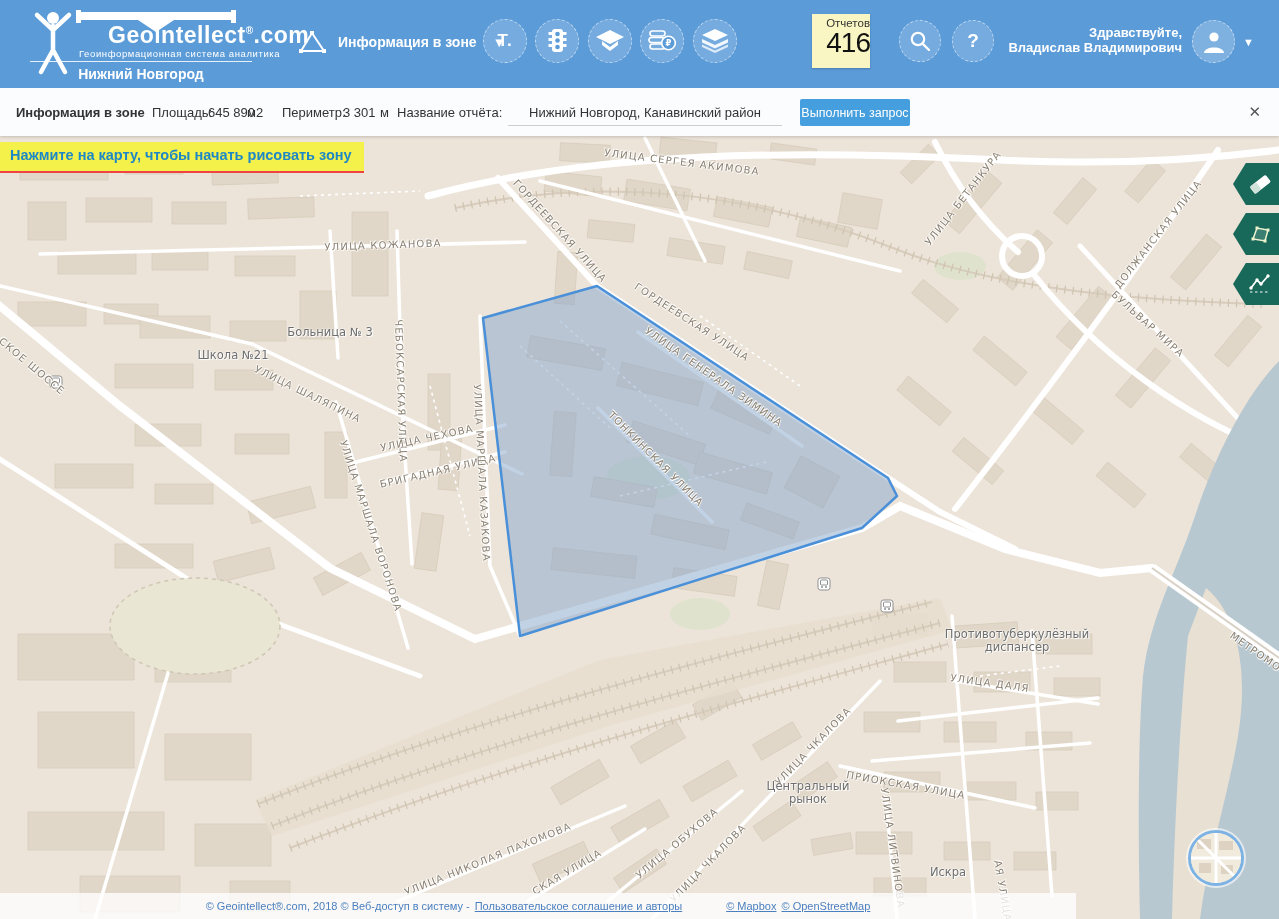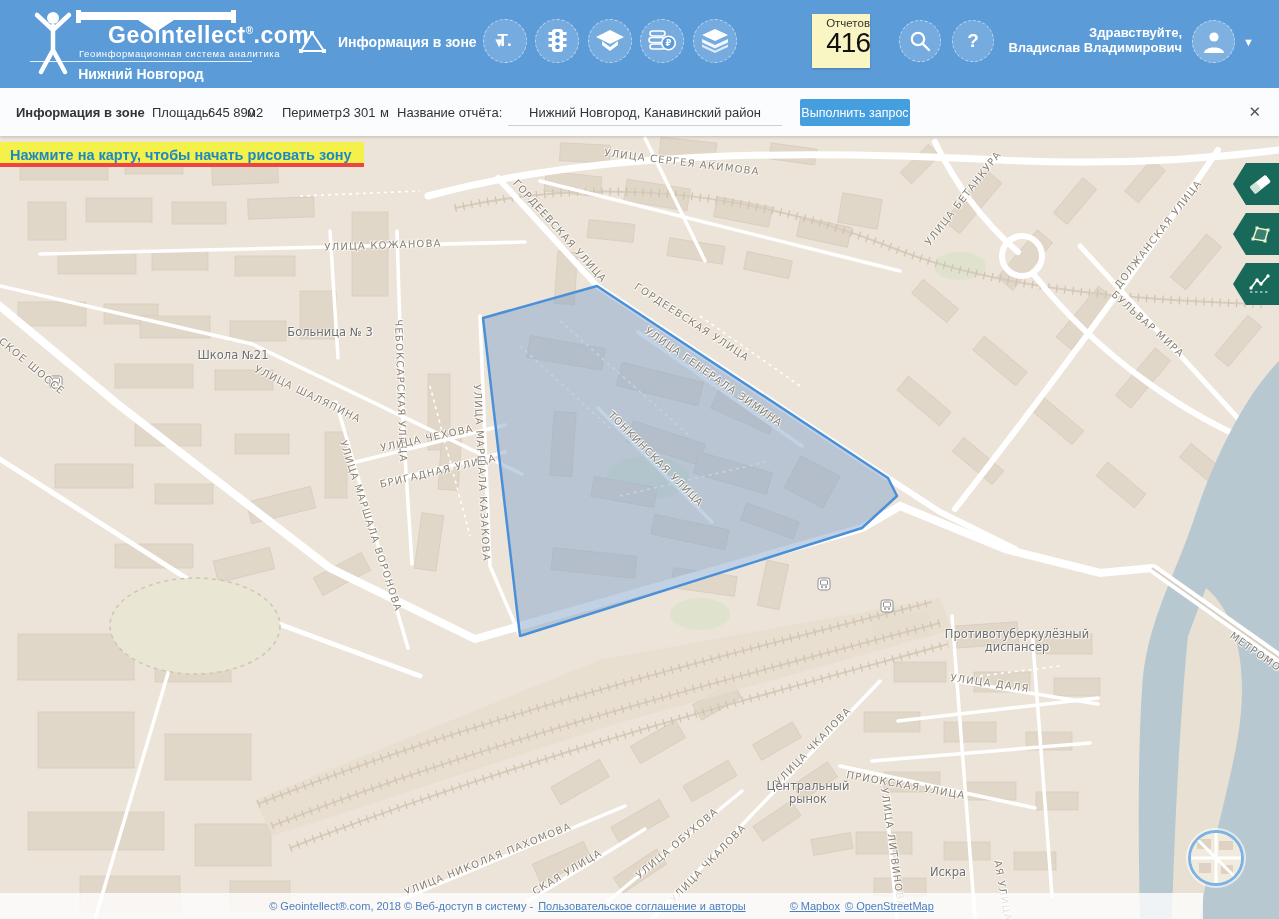--- a/index.html
+++ b/index.html
@@ -54,38 +54,38 @@
     font-family:"Liberation Sans",sans-serif;}
   .run-btn{position:absolute;left:800px;top:11px;width:110px;height:27px;background:var(--accent,#4da0dd);
     color:#fff;border:none;font-size:12.5px;font-family:"Liberation Sans",sans-serif;cursor:pointer;border-radius:2px;}
   .ib-close{position:absolute;right:18px;top:0;height:48px;display:flex;align-items:center;font-size:15px;color:#555;cursor:pointer;}
 
   
   .map{position:absolute;left:0;top:136px;width:1279px;height:783px;background:var(--mapbg,#ece4d9);overflow:hidden;cursor:crosshair;}
   .map svg.base{position:absolute;left:0;top:0;}
 
   .hint{position:absolute;left:0;top:6px;background:var(--yellowhint,#f3f14a);color:#1e88c7;
-    font-size:14.5px;font-weight:bold;padding:5px 12px 0 10px;border-bottom:4px solid #ef4444;z-index:12;}
+    font-size:14.5px;font-weight:bold;padding:5px 12px 8px 10px;border-bottom:2px solid #ef4444;z-index:12;}
 
   .street-label{position:absolute;white-space:nowrap;font-family:"DejaVu Sans",sans-serif;
     font-size:10px;font-weight:500;letter-spacing:1.2px;color:#8a8072;z-index:6;
     text-shadow:0 0 2px #fff,0 0 2px #fff,1px 1px 0 rgba(255,255,255,.9),-1px -1px 0 rgba(255,255,255,.9);}
   .poi-label{position:absolute;white-space:pre-line;text-align:center;font-family:"DejaVu Sans",sans-serif;
     font-size:11.5px;color:#6e6e6e;line-height:1.15;z-index:6;
     text-shadow:0 0 2px #fff,0 0 2px #fff,1px 1px 0 rgba(255,255,255,.9);}
 
   .map-tools{position:absolute;right:0;top:27px;z-index:14;}
   .gbtn{width:46px;height:42px;margin-bottom:8px;background:var(--green,#18695a);
     clip-path:polygon(0 50%, 28% 0, 100% 0, 100% 100%, 28% 100%);
     display:flex;align-items:center;justify-content:center;padding-left:8px;cursor:pointer;}
 
   .minimap{position:absolute;left:1188px;top:694px;width:56px;height:56px;border-radius:50%;
     border:3px solid #7db3e4;background:#f1ebdd;overflow:hidden;z-index:13;box-shadow:0 0 0 2px rgba(255,255,255,.6);cursor:pointer;}
 
-  .map-footer{position:absolute;left:0;bottom:0;width:1203px;height:26px;background:rgba(255,255,255,.78);
+  .map-footer{position:absolute;left:0;bottom:0;width:1076px;height:26px;background:rgba(255,255,255,.78);
     display:flex;align-items:center;justify-content:center;font-size:11px;color:#4a7fc0;z-index:15;gap:5px;}
   .map-footer a{color:#4a7fc0;text-decoration:underline;cursor:pointer;text-align:center;}
   .map-footer .gap{width:34px;}
 </style>
 </head>
 <body>
 
 <div class="header">
   <div class="logo">
     <svg class="logo-figure" width="42" height="66" viewBox="0 0 42 66">

